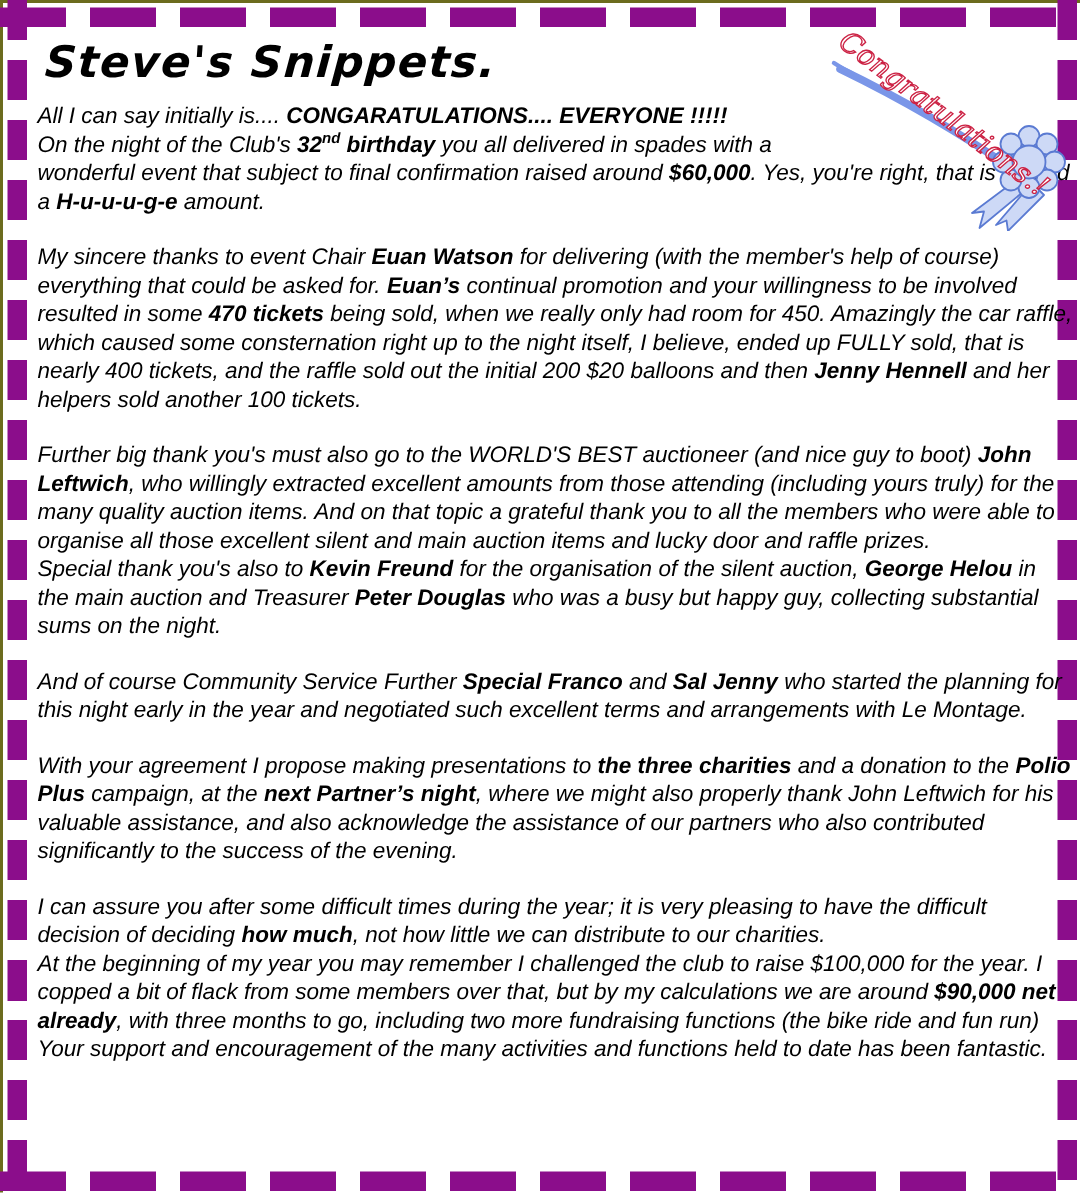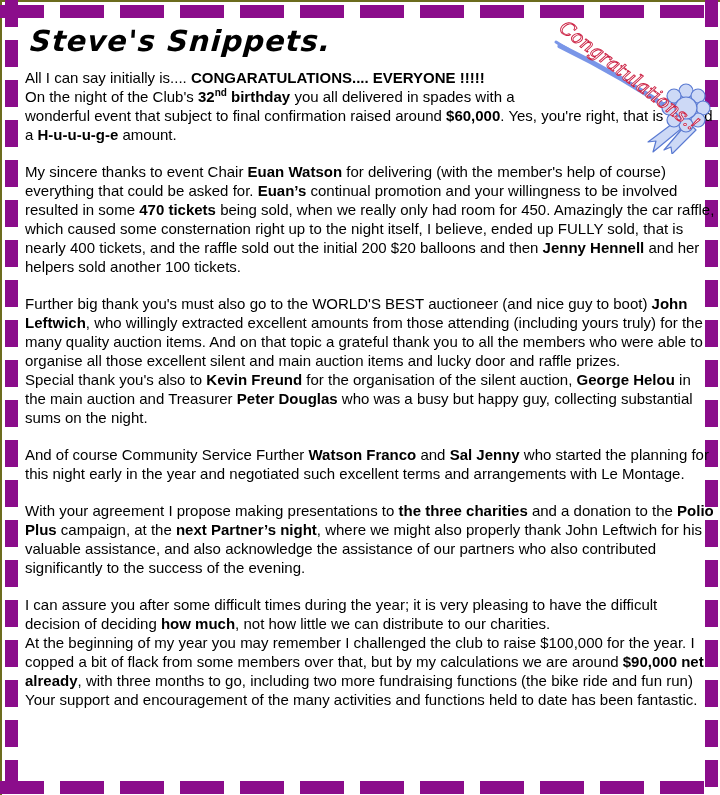--- a/index.html
+++ b/index.html
@@ -24,21 +24,21 @@
   .ribbon{position:absolute;right:0;top:2px;width:168px;height:152px;z-index:5;}
   
   .doc{position:absolute;left:25px;top:24px;width:690px;z-index:2;color:#000;}
   h1.title{
     margin:0 0 10px 4px;
     font-family:"DejaVu Sans",sans-serif;
     font-style:italic;font-weight:bold;
     font-size:29px;letter-spacing:1px;
     transform:skewX(-4deg);transform-origin:left bottom;
   }
-  .para{margin:0 0 18px 0;font-size:15px;line-height:19px;}
+  .para{margin:0 0 18px 0;font-size:15px;line-height:19px;font-style:italic;}
   .para .b{font-weight:bold;}
   .para sup{font-size:10px;line-height:0;vertical-align:super;}
 </style>
 </head>
 <body>
 
 <div class="rule-top"></div>
 <div class="rule-left"></div>
 
 <div class="dash dash-top"></div>
@@ -72,17 +72,17 @@
     <text transform="translate(6,28) rotate(37)" font-family="DejaVu Serif, serif" font-style="italic" font-size="19" style="fill:#ffffff;stroke:var(--ribbon-red)" stroke-width="0.9">Congratulations.!</text>
   </svg>
 </div>
 
 <div class="doc">
   <h1 class="title">Steve's Snippets.</h1>
   <div>
       <p class="para"><span>All I can say initially is.... </span><span class="b">CONGARATULATIONS.... EVERYONE !!!!!</span><br><span>On the night of the Club's </span><span class="b">32</span><sup class="b">nd</sup><span class="b"> birthday</span><span> you all delivered in spades with a</span><br><span>wonderful event that subject to final confirmation raised around </span><span class="b">$60,000</span><span>. Yes, you're right, that is indeed a </span><span class="b">H-u-u-u-g-e</span><span> amount.</span></p>
       <p class="para"><span>My sincere thanks to event Chair </span><span class="b">Euan Watson</span><span> for delivering (with the member's help of course) everything that could be asked for. </span><span class="b">Euan’s</span><span> continual promotion and your willingness to be involved resulted in some </span><span class="b">470 tickets</span><span> being sold, when we really only had room for 450. Amazingly the car raffle, which caused some consternation right up to the night itself, I believe, ended up FULLY sold, that is nearly 400 tickets, and the raffle sold out the initial 200 $20 balloons and then </span><span class="b">Jenny Hennell</span><span> and her helpers sold another 100 tickets.</span></p>
       <p class="para"><span>Further big thank you's must also go to the WORLD'S BEST auctioneer (and nice guy to boot) </span><span class="b">John Leftwich</span><span>, who willingly extracted excellent amounts from those attending (including yours truly) for the many quality auction items. And on that topic a grateful thank you to all the members who were able to organise all those excellent silent and main auction items and lucky door and raffle prizes.</span><br><span>Special thank you's also to </span><span class="b">Kevin Freund</span><span> for the organisation of the silent auction, </span><span class="b">George Helou</span><span> in the main auction and Treasurer </span><span class="b">Peter Douglas</span><span> who was a busy but happy guy, collecting substantial sums on the night.</span></p>
-      <p class="para"><span>And of course Community Service Further </span><span class="b">Watson Franco</span><span> and </span><span class="b">Sal Jenny</span><span> who started the planning for this night early in the year and negotiated such excellent terms and arrangements with Le Montage.</span></p>
+      <p class="para"><span>And of course Community Service Further </span><span class="b">Special Franco</span><span> and </span><span class="b">Sal Jenny</span><span> who started the planning for this night early in the year and negotiated such excellent terms and arrangements with Le Montage.</span></p>
       <p class="para"><span>With your agreement I propose making presentations to </span><span class="b">the three charities</span><span> and a donation to the </span><span class="b">Polio Plus</span><span> campaign, at the </span><span class="b">next Partner’s night</span><span>, where we might also properly thank John Leftwich for his valuable assistance, and also acknowledge the assistance of our partners who also contributed significantly to the success of the evening.</span></p>
       <p class="para"><span>I can assure you after some difficult times during the year; it is very pleasing to have the difficult decision of deciding </span><span class="b">how much</span><span>, not how little we can distribute to our charities.</span><br><span>At the beginning of my year you may remember I challenged the club to raise $100,000 for the year. I copped a bit of flack from some members over that, but by my calculations we are around </span><span class="b">$90,000 net already</span><span>, with three months to go, including two more fundraising functions (the bike ride and fun run)</span><br><span>Your support and encouragement of the many activities and functions held to date has been fantastic.</span></p>
     </div>
 </div>
 
 </body></html>

